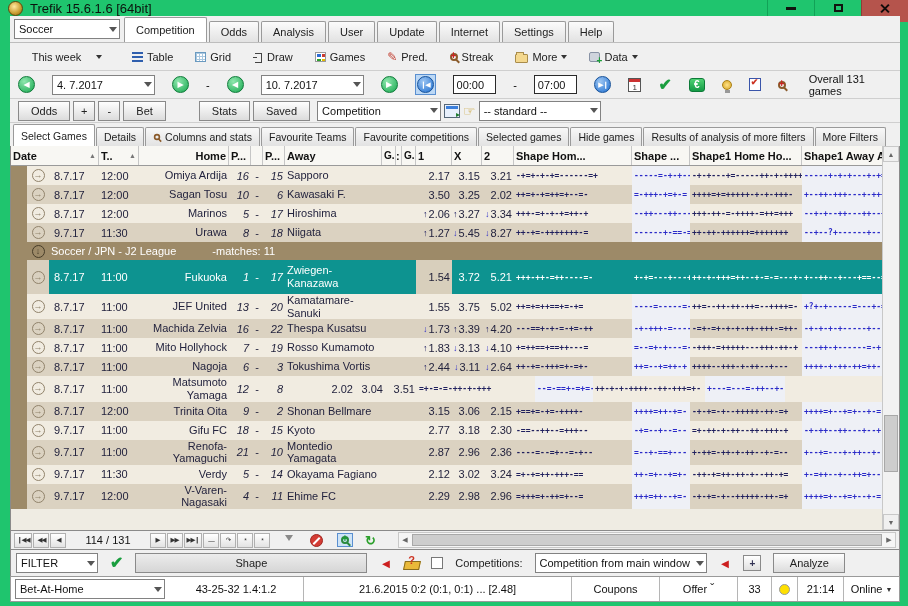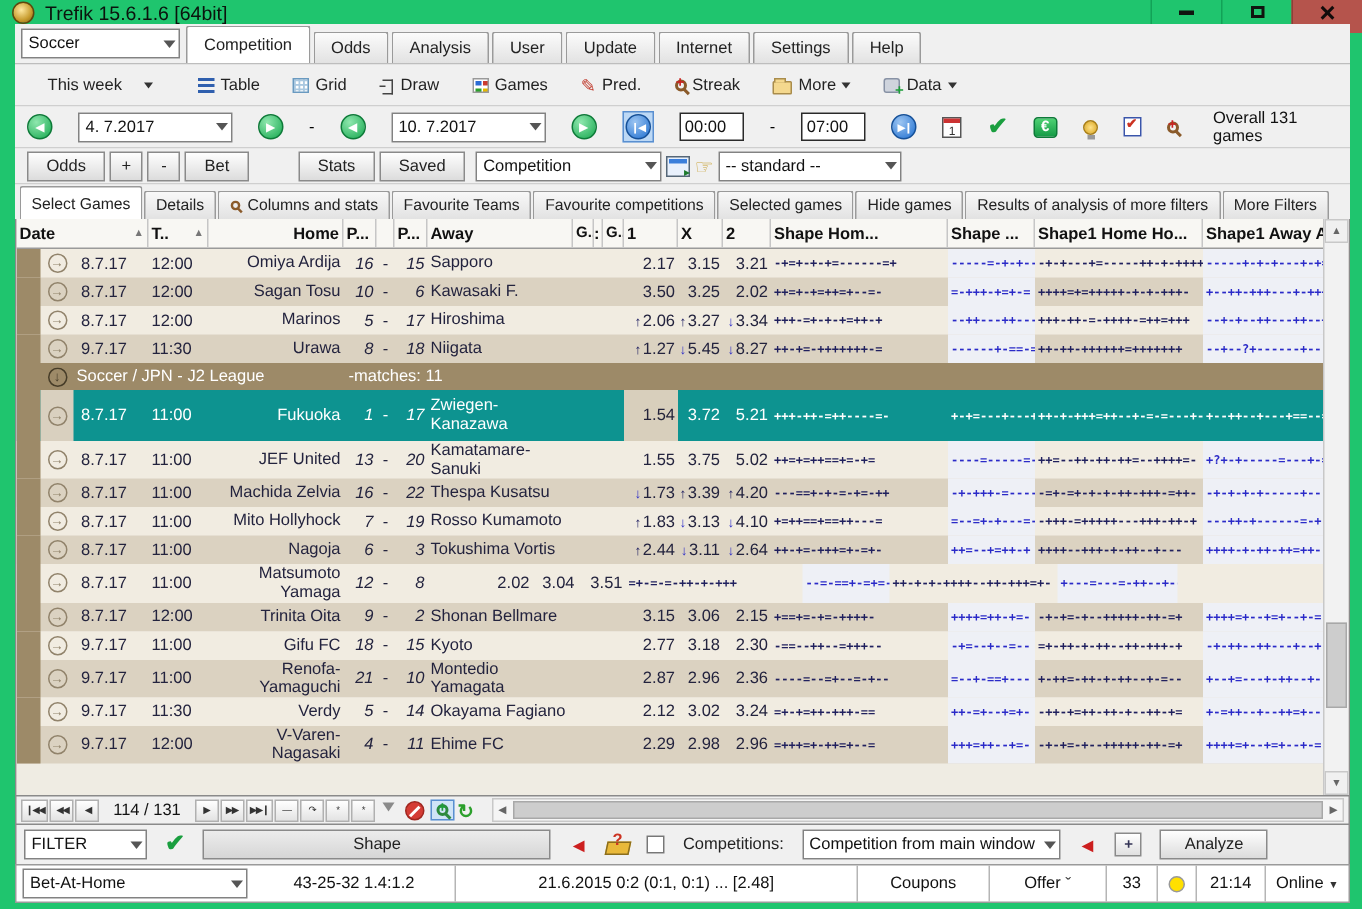--- a/index.html
+++ b/index.html
@@ -108,34 +108,34 @@
   .c-sh{width:118px;} .c-sa{width:58px;} .c-s1h{width:112px;} .c-s1a{width:80px;}
   .wrapc{white-space:normal;line-height:1.15;word-break:break-word;}
   .oddc{justify-content:flex-end;gap:1px;}
   .arr{font-size:9px;font-weight:bold;} .arr.up{color:#15155c;} .arr.down{color:#2a2ac8;}
   .shp{font-family:"DejaVu Sans Mono",monospace;font-size:8px;font-weight:bold;}
   .dkshp{color:#20205e;} .blshp{background:#eef0f6;color:#2a2ac8;}
   .ricon{width:13px;height:13px;border:1px solid #91836b;border-radius:50%;color:#91836b;font-size:9px;line-height:11px;display:flex;align-items:center;justify-content:center;flex:none;}
   .gric{border-color:#44false3a28;border-color:#463c28;color:#463c28;}
   .trow.grow{background:#9d8a68;min-height:18px;align-items:center;}
   .glabel{color:#fff;font-size:11px;margin-left:2px;}
-  .gmatches{color:#fff;font-size:11px;margin-left:56px;}
+  .gmatches{color:#fff;font-size:11px;margin-left:36px;}
   .trow.sel{background:#0d9390;min-height:34px;}
   .trow.sel .c{color:#fff;}
   .trow.sel .blshp{background:transparent;color:#fff;}
   .trow.sel .c-margin{background:#9d8a68;}
   .trow.sel .c-icon{background:#d9d0bf;}
   .trow.sel .oddc.hl{background:#d8cfbc;color:#23233a;}
   .trow.sel .oddc.hl .oval{color:#23233a;}
   .vscroll{width:17px;flex:none;background:#f2f2f2;border-left:1px solid #c8c8c8;display:flex;flex-direction:column;}
   .sbtn{height:16px;flex:none;background:#f0f0f0;border:1px solid #c8c8c8;display:flex;align-items:center;justify-content:center;font-size:7px;color:#666;}
   .strack{flex:1;position:relative;}
   .vthumb{position:absolute;left:1px;right:1px;top:72%;height:16%;background:#cdcdcd;border:1px solid #a8a8a8;}
   
-  .row-nav{height:20px;flex:none;display:flex;align-items:center;background:#f0f0f0;border:1px solid #8a8a8a;padding:0 3px;gap:2px;}
+  .row-nav{height:20px;flex:none;display:flex;align-items:center;background:#f0f0f0;border:1px solid #8a8a8a;padding:0 3px;gap:12px;}
   .vcrbox{display:flex;gap:1px;}
   .vcr{min-width:16px;height:15px;border:1px solid #b0b0b0;background:linear-gradient(#fff,#e3e3e3);font-size:6.5px;display:flex;align-items:center;justify-content:center;color:#333;padding:0 2px;letter-spacing:-1px;}
   .navpos{font-size:11px;padding:0 7px;color:#111;}
   .funnel{width:0;height:0;border:4px solid transparent;border-top:6px solid #8a8a8a;position:relative;margin:0 3px;}
   .noentry{width:13px;height:13px;border-radius:50%;background:#d43c35;border:1px solid #a02720;position:relative;margin:0 2px;flex:none;}
   .noentry::after{content:"";position:absolute;left:1px;top:5px;width:9px;height:2px;background:#fff;transform:rotate(-45deg);}
   .pressedbox{border:1px solid #5a8fd0;background:#cfe4f7;padding:2px 3px;display:flex;}
   .lens.green{border-color:#2c8a3e;} .lens.green::after{background:#2c8a3e;} .lens.green::before{color:#1d9e3a;}
   .i-rotate{color:#2ca02c;font-size:13px;font-weight:bold;line-height:13px;}
   .i-rotate::before{content:"↻";}

